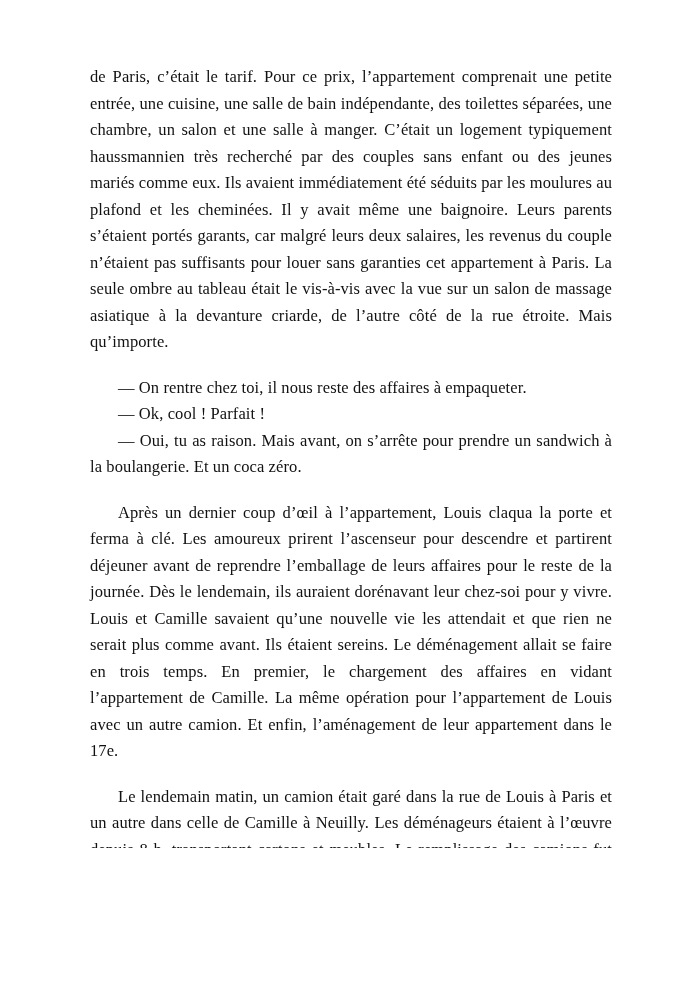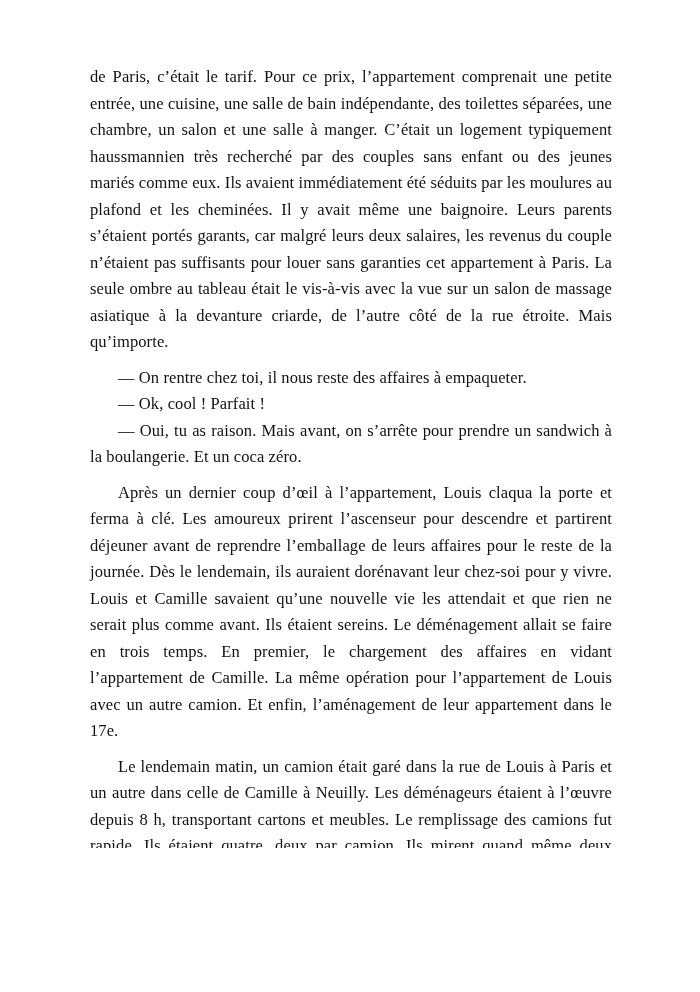--- a/index.html
+++ b/index.html
@@ -24,21 +24,21 @@
     font-size: 16.5px;
     line-height: 26.5px;
     text-align: justify;
     letter-spacing: 0.1px;
   }
   p {
     margin: 0;
     padding: 0;
   }
   .gap {
-    margin-top: 9px;
+    margin-top: 19px;
     font-family: Liberation Serif, serif;
   }
   .indent {
     text-indent: 28px;
   }
   .no-indent {
     text-indent: 0;
   }
   .page-number {
     position: absolute;

